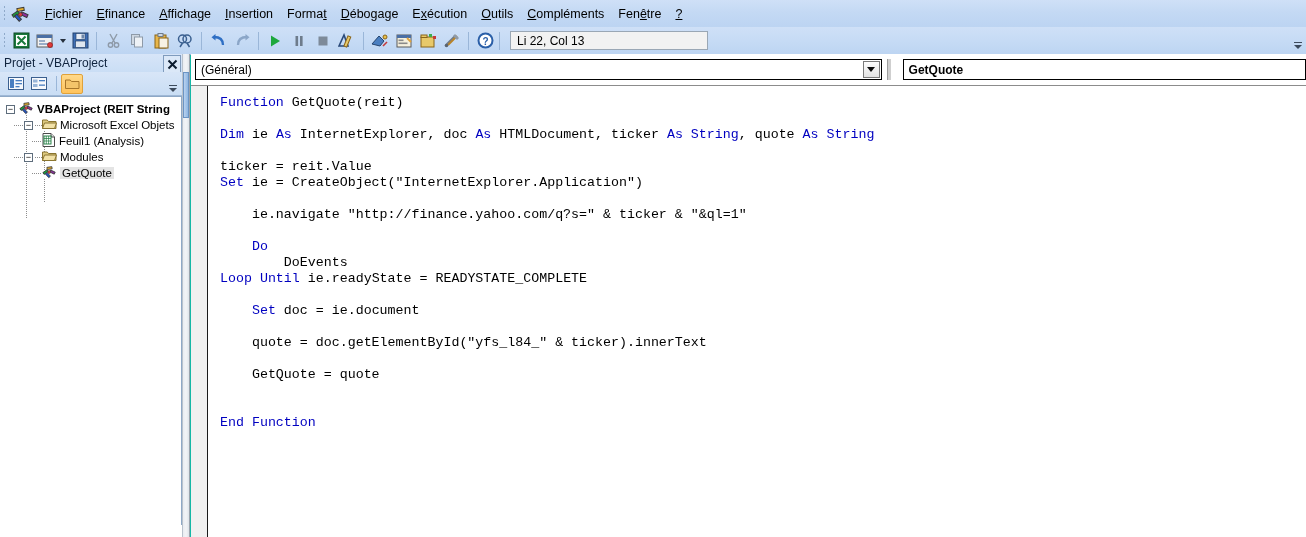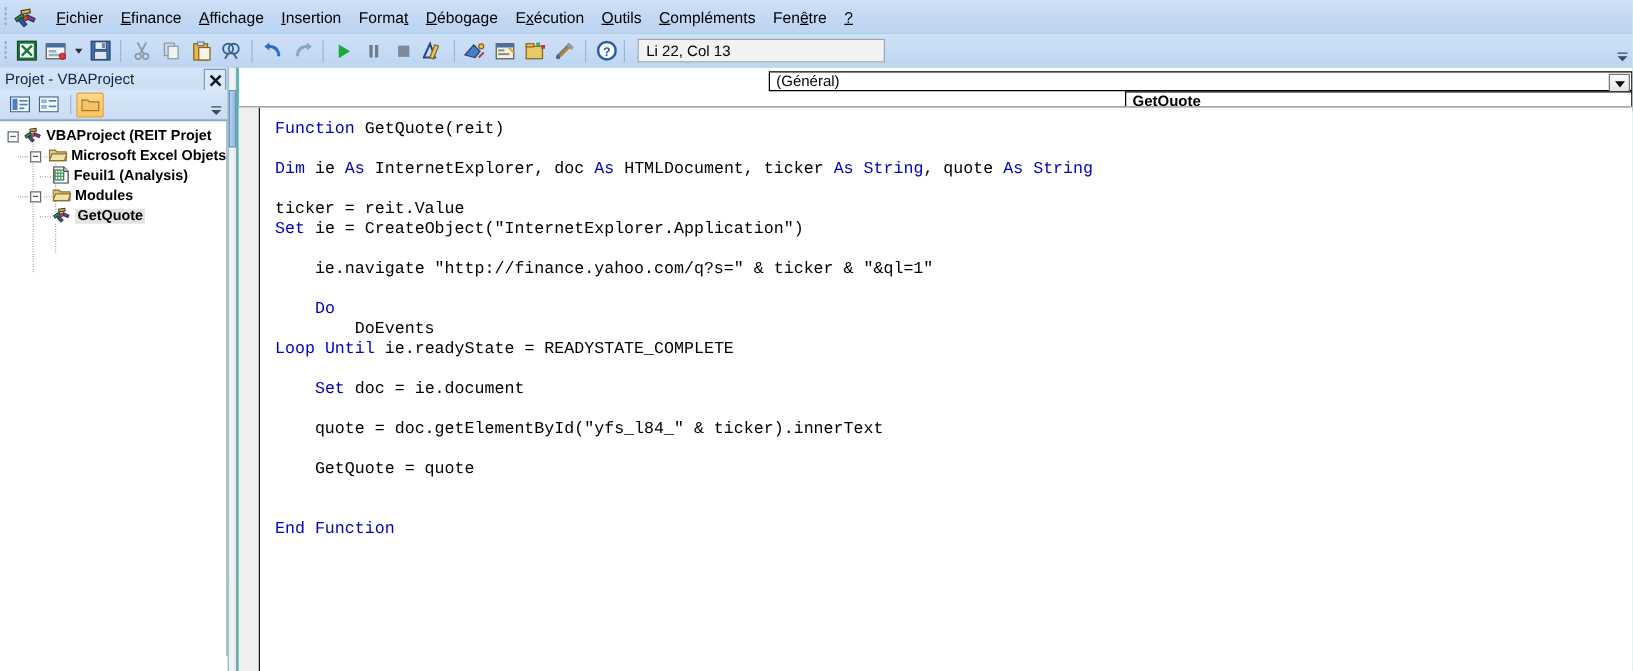--- a/index.html
+++ b/index.html
@@ -131,21 +131,21 @@
     border-top: 1px solid #8ea8c6;
     border-right: 1px solid #8ea8c6;
     overflow: hidden;
     box-sizing: border-box;
   }
   .tnode {
     display: flex; align-items: center;
     height: 16px; font-size: 11.5px; color: #000;
     white-space: nowrap; position: relative;
   }
-  .tnode .lbl { margin-left: 3px; font-weight: bold; }
+  .tnode .lbl { margin-left: 3px; }
   .tnode.root .lbl { font-weight: bold; }
   .tnode.sel .lbl { background: #e4e4e4; padding: 0 2px; }
   .expander {
     width: 9px; height: 9px;
     border: 1px solid #5e6d7c;
     background: #fff;
     display:flex;align-items:center;justify-content:center;
     font-size: 9px; line-height: 7px; color:#000;
     box-sizing: border-box; flex: 0 0 auto;
   }
@@ -179,21 +179,21 @@
 
   
   .code-win {
     position: absolute; left: 191px; top: 54px;
     width: 1115px; height: 483px;
     background: #ffffff;
   }
   .dd-row {
     position: absolute; left: 0; top: 3px;
     width: 1115px; height: 25px;
-    display: flex; align-items: flex-end; flex-direction: column;
+    display: flex; align-items: center;
   }
   .dd {
     height: 21px;
     background: #ffffff;
     border: 1px solid #000000;
     display: flex; align-items: center;
     box-sizing: border-box;
     position: relative;
   }
   .dd .dd-text {
@@ -485,21 +485,21 @@
           <svg width="15" height="14" viewBox="0 0 15 14">
             <g stroke="#3a3a3a" stroke-width="0.8">
               <rect x="1" y="6" width="5" height="2.2" fill="#19a03c" transform="rotate(-35 3.5 7)"></rect>
               <rect x="5" y="2" width="5" height="2.2" fill="#e8b02a" transform="rotate(-8 7.5 3)"></rect>
               <rect x="8" y="6" width="5" height="2.2" fill="#8b2fa0" transform="rotate(25 10.5 7)"></rect>
               <rect x="3.5" y="9" width="5" height="2.2" fill="#2255c4" transform="rotate(48 6 10)"></rect>
             </g>
             <circle cx="7.2" cy="7" r="1.5" fill="#d93b3b" stroke="#3a3a3a" stroke-width="0.6"></circle>
           </svg>
         </span>
-        <span class="lbl">VBAProject (REIT Projet</span>
+        <span class="lbl">VBAProject (REIT String</span>
       </div>
 
       <div class="tnode" style="padding-left:24px;">
         <div class="dotline-h" style="position:absolute;left:14px;top:8px;width:10px;"></div>
         <div class="expander">
             <span>−</span>
           </div>
         <div class="dotline-h" style="position:absolute;left:35px;top:8px;width:8px;"></div>
         <span style="width:9px;display:inline-block"></span>
         <span>

